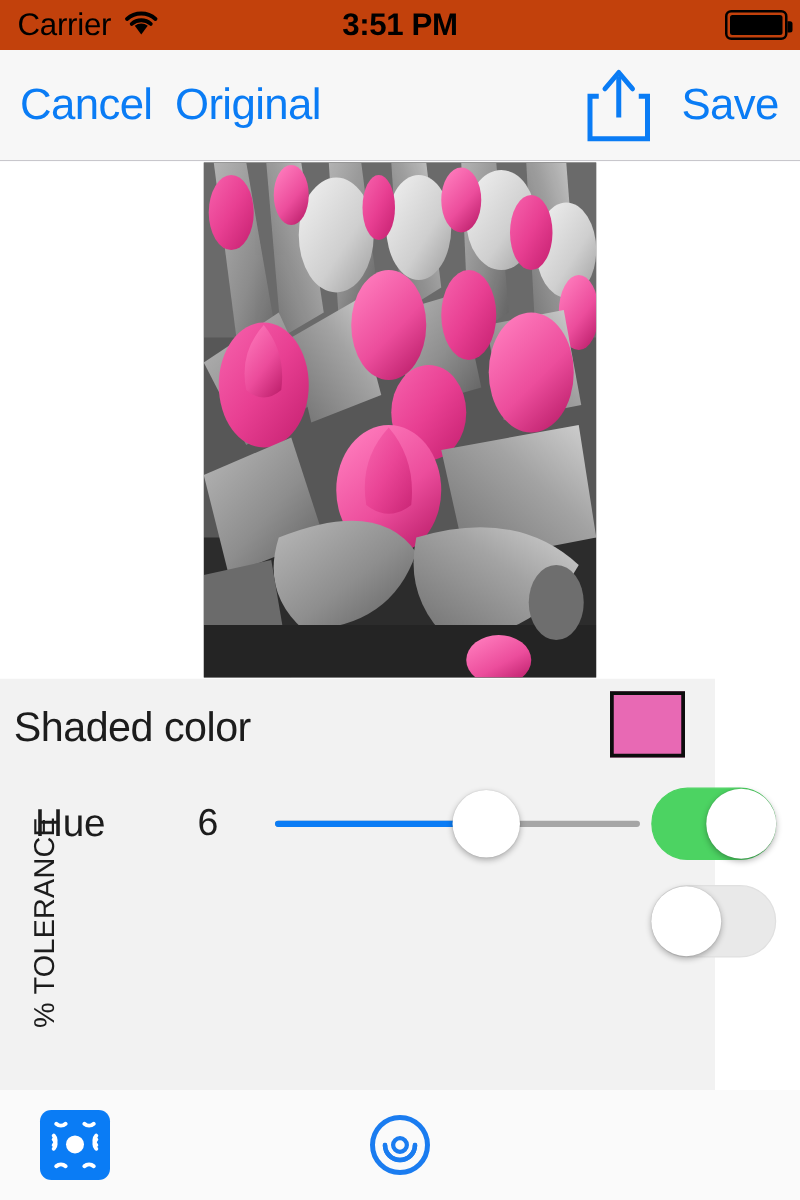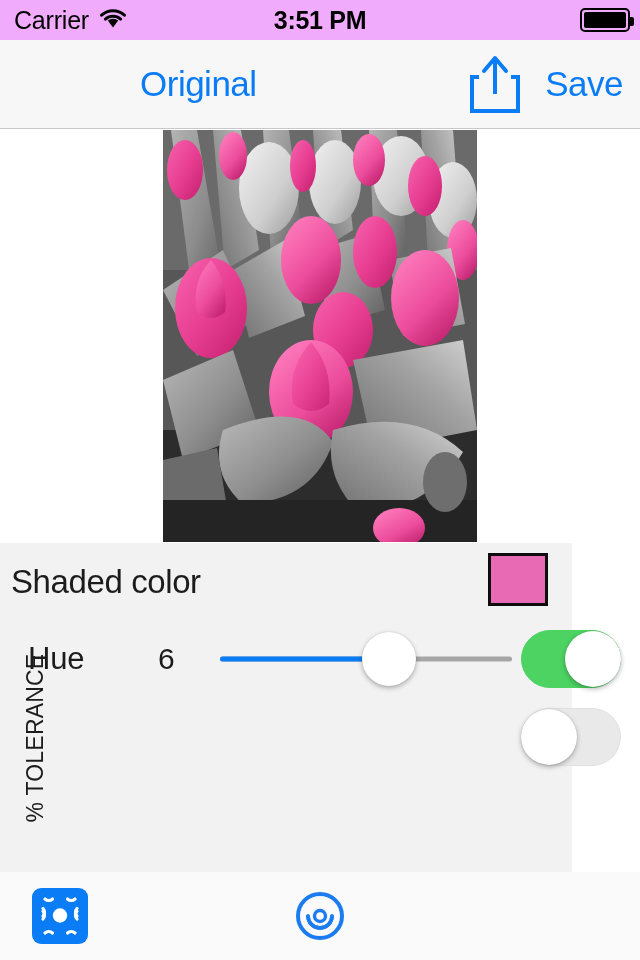--- a/index.html
+++ b/index.html
@@ -18,21 +18,21 @@
     width: 640px;
     height: 960px;
     background: #ffffff;
   }
 
   
   .status-bar {
     position: absolute;
     top: 0; left: 0;
     width: 640px; height: 40px;
-    background: #f0abfc;
+    background: #c2410c;
     display: flex;
     align-items: center;
     padding-left: 40px;
   }
   .status-left {
     position: absolute;
     left: 14px;
     display: flex;
     align-items: center;
     gap: 9px;
@@ -312,20 +312,21 @@
     <div class="status-time">3:51 PM</div>
     <div class="status-right">
       <div class="battery">
         <div class="battery-fill"></div>
         <div class="battery-cap"></div>
       </div>
     </div>
   </div>
 
   <div class="nav-bar">
+    <div class="nav-cancel">Cancel</div>
     <div class="nav-original">Original</div>
     <div class="nav-share">
       <svg width="58" height="62" viewBox="0 0 58 62">
         <path d="M13 24 H6 V58 H52 V24 H45" stroke="#0a7cf5" stroke-width="4" fill="none" stroke-linejoin="miter"></path>
         <line x1="29" y1="8" x2="29" y2="41" stroke="#0a7cf5" stroke-width="4"></line>
         <path d="M18 18 L29 5 L40 18" stroke="#0a7cf5" stroke-width="4" fill="none" stroke-linecap="round" stroke-linejoin="round"></path>
       </svg>
     </div>
     <div class="nav-save">Save</div>
   </div>

